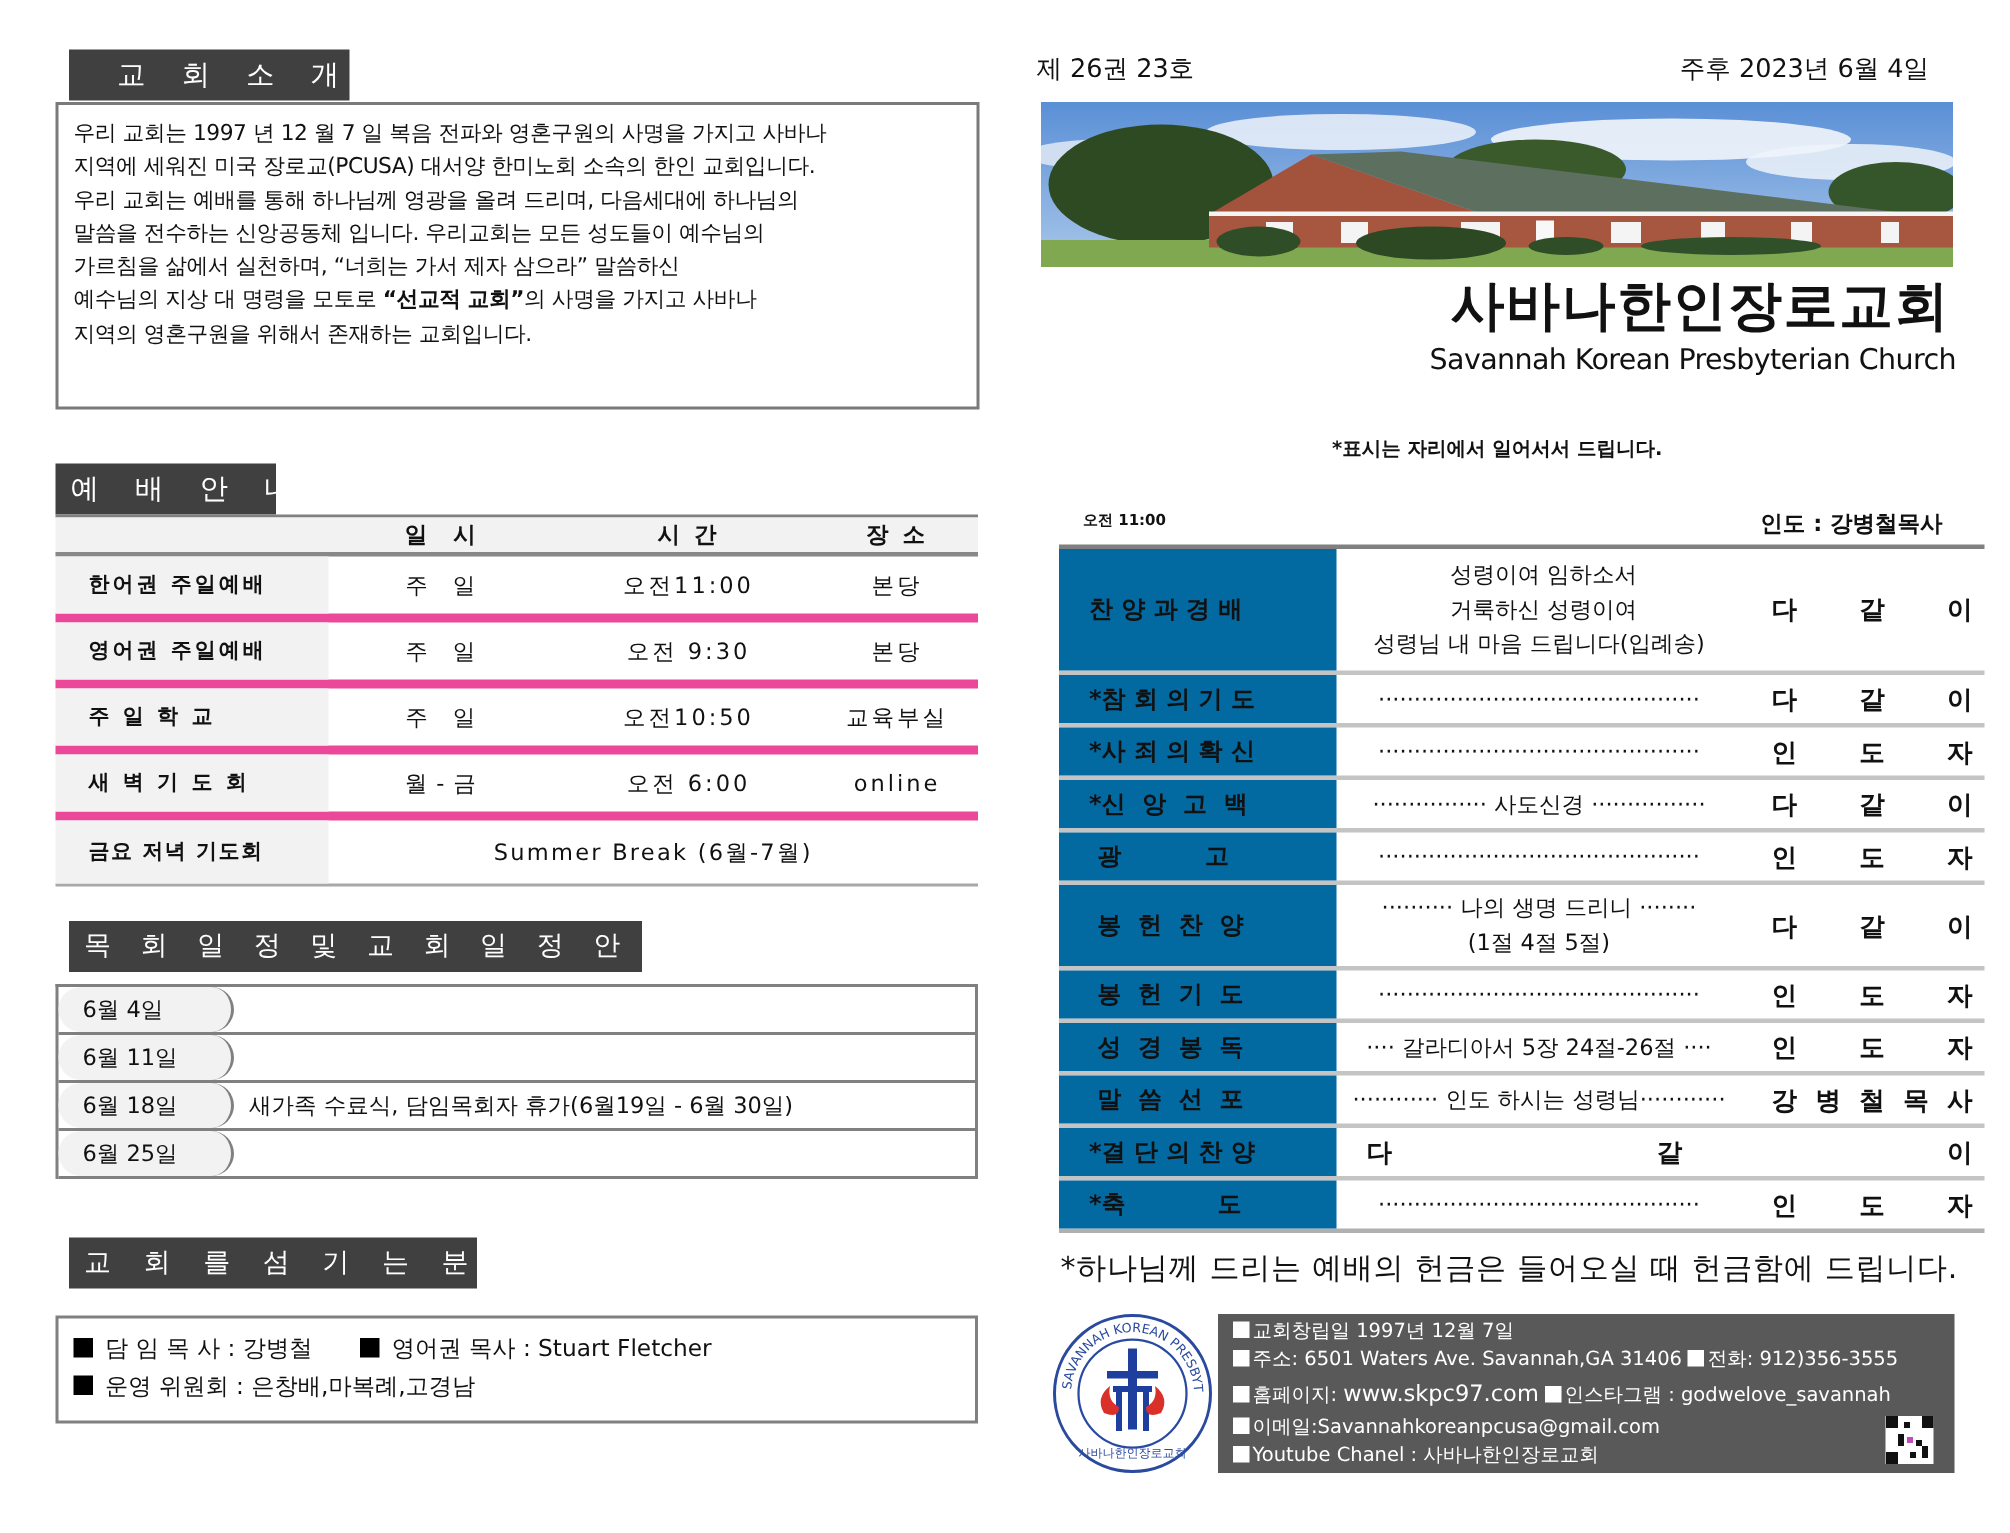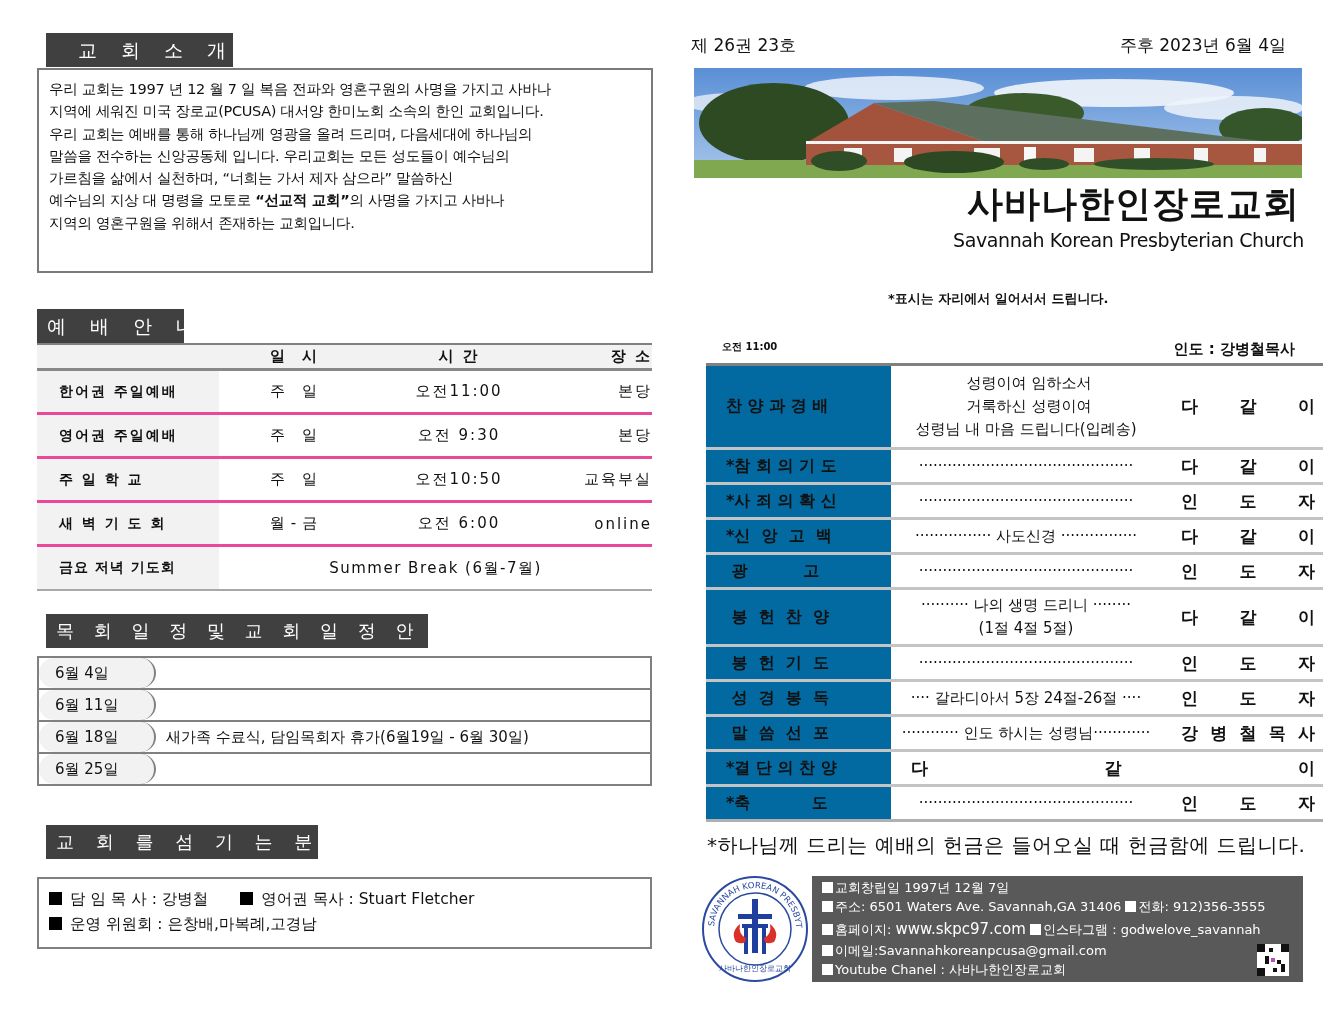--- a/index.html
+++ b/index.html
@@ -20,26 +20,26 @@
   }
   #intro-box p { white-space: nowrap; }
   #intro-box b { font-weight: bold; }
 
   
   #worship {
     position: absolute; left: 37px; top: 343px; width: 615px;
     border-top: 2px solid #808080;
   }
   .w-head { display: flex; height: 26px; background: #f2f2f2; border-bottom: 3px solid #888; font-size: 15px; font-weight: bold; align-items: center; }
-  .w-row { display: flex; height: 44px; border-bottom: 3px solid #ec4899; align-items: center; font-size: 15px; }
+  .w-row { display: flex; height: 44px; border-bottom: 6px solid #ec4899; align-items: center; font-size: 15px; }
   .w-row:last-child { border-bottom: 2px solid #a8a8a8; }
   .w-c0 { width: 182px; height: 100%; background: #f2f2f2; display: flex; align-items: center; padding-left: 22px; font-weight: bold; font-size: 14px; letter-spacing: 2px; }
   .w-c1 { width: 155px; text-align: center; letter-spacing: 6px; }
   .w-c2 { width: 170px; text-align: center; letter-spacing: 2px; }
-  .w-c3 { width: 108px; text-align: right; letter-spacing: 2px; }
+  .w-c3 { width: 108px; text-align: center; letter-spacing: 2px; }
   .w-head .w-c0 { background: transparent; }
   .w-span { flex: 1; text-align: center; letter-spacing: 1.5px; }
 
   
   #schedule { position: absolute; left: 37px; top: 656px; width: 615px; border: 2px solid #808080; border-bottom: none; }
   .s-row { display: flex; height: 32px; border-bottom: 2px solid #808080; font-size: 15px; }
   .s-date { width: 117px; background: #f2f2f2; border-right: 2px solid #808080; padding-left: 16px; line-height: 30px; border-radius: 15px; }
   .s-text { flex: 1; padding-left: 10px; line-height: 30px; }
 
   

